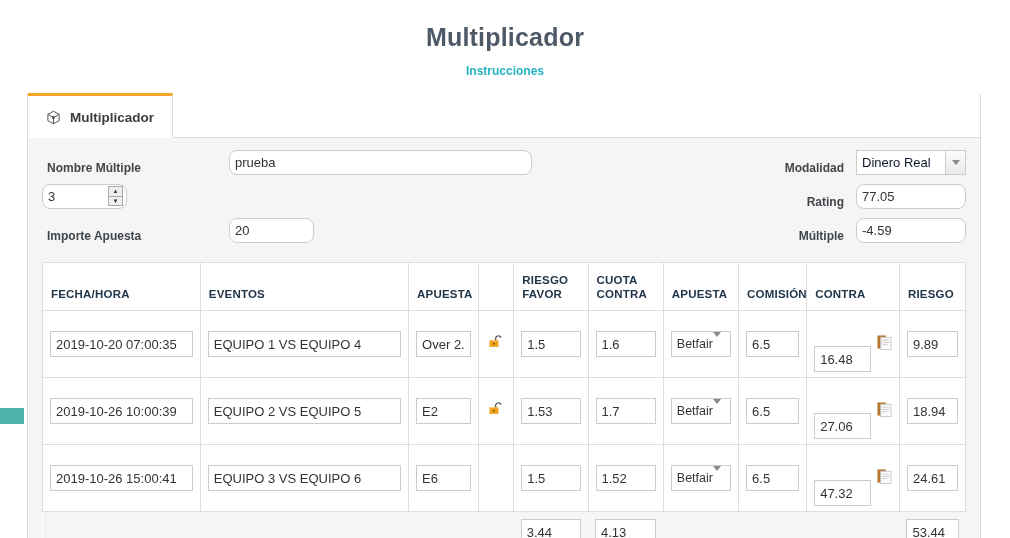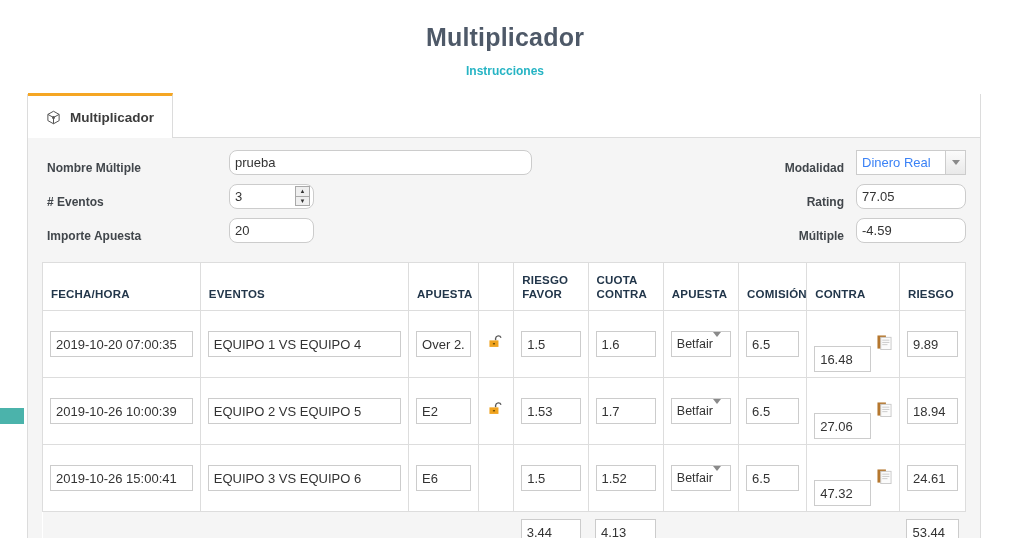--- a/index.html
+++ b/index.html
@@ -117,21 +117,21 @@
   .spin-btns div:first-child { border-bottom:none; }
 
   
   .sel {
     position: relative;
     width: 110px; height: 25px;
     border: 1px solid #cccccc;
     background: #fff;
     box-sizing: border-box;
     font-size: 13px;
-    color: #3b82f6;
+    color: #0f172a;
     display:flex; align-items:center;
     padding-left: 5px;
     cursor: pointer;
   }
   .sel .arrowbox {
     position:absolute; right:0; top:0; bottom:0;
     width: 19px;
     background: linear-gradient(#fbfbfb,#e9e9e9);
     border-left: 1px solid #cccccc;
     display:flex; align-items:center; justify-content:center;
@@ -285,21 +285,20 @@
     <div class="panel-body">
 
       <div class="form-area">
 
         <div class="form-col left">
           <div class="form-row">
             <span class="form-label">Nombre Múltiple</span>
             <input class="txt w-name" value="prueba" style="">
           </div>
           <div class="form-row">
-            <span class="form-label"># Eventos</span>
             <span class="spinner">
               <input class="txt w-small" value="3" style="">
               <span class="spin-btns">
                 <div>▲</div>
                 <div>▼</div>
               </span>
             </span>
           </div>
           <div class="form-row">
             <span class="form-label">Importe Apuesta</span>

